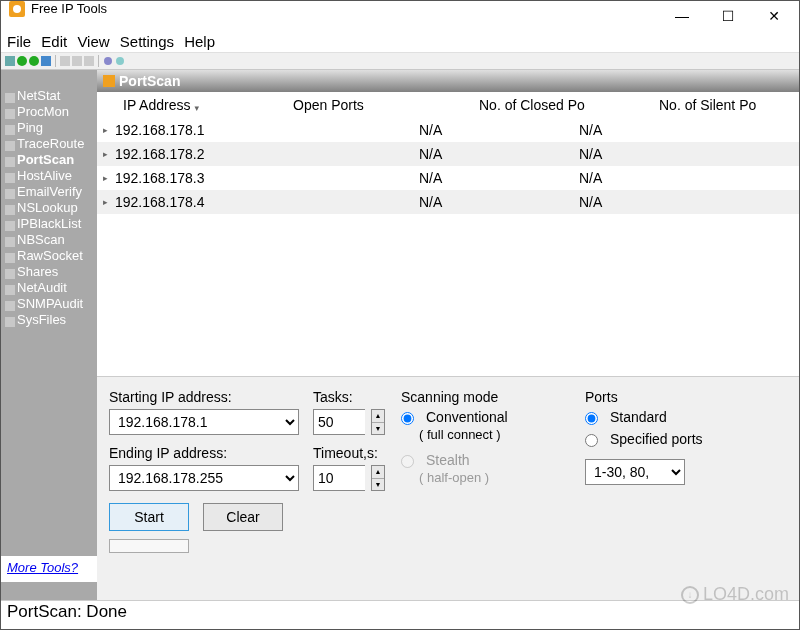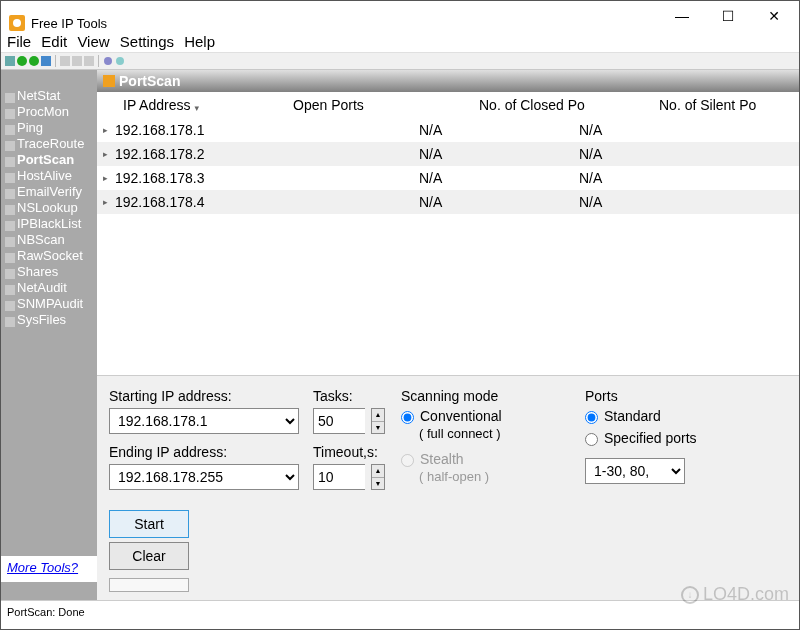--- a/index.html
+++ b/index.html
@@ -1,17 +1,17 @@
 <!DOCTYPE html>
 <html><head>
 <meta charset="utf-8">
 <style>
 * { box-sizing: border-box; margin: 0; padding: 0; }
 body { font-family: "Segoe UI", Tahoma, sans-serif; font-size: 13px; background: #fff; width: 800px; height: 630px; overflow: hidden; position: relative; border: 1px solid #555; }
-.titlebar { height: 30px; display: flex; align-items: flex-end; padding: 0 2px 0 8px; background: #fff; }
+.titlebar { height: 30px; display: flex; align-items: flex-start; padding: 0 2px 0 8px; background: #fff; }
 .titlebar .app-icon { width: 16px; height: 16px; margin-right: 6px; }
 .titlebar .title { flex: 1; font-size: 13px; color: #000; }
 .win-controls { display: flex; }
 .win-controls div { width: 46px; height: 30px; display: flex; align-items: center; justify-content: center; font-size: 14px; color: #000; }
 .menubar { padding: 2px 6px; font-size: 15px; color: #000; }
 .menubar span { margin-right: 6px; }
 .toolbar { height: 18px; background: #f0f0f0; border-top: 1px solid #e0e0e0; border-bottom: 1px solid #c8c8c8; display: flex; align-items: center; padding-left: 4px; gap: 2px; }
 .toolbar .ticon { width: 10px; height: 10px; }
 .main { display: flex; height: 530px; }
 .sidebar { width: 115px; background: #a9a9a9; color: #fff; font-size: 13px; line-height: 16px; padding: 18px 0; display: flex; flex-direction: column; }
@@ -45,31 +45,31 @@
 .col.ports { flex: 1; }
 .lbl { font-size: 14px; color: #000; margin-bottom: 4px; }
 .field-row { display: flex; align-items: center; margin-bottom: 10px; }
 select, input[type=text] { height: 26px; border: 1px solid #888; background: #fff; font-size: 14px; padding: 0 4px; font-family: inherit; }
 select { width: 100%; }
 .spinner { display: flex; width: 72px; gap: 6px; }
 .spinner input { width: 52px; border-right: none; }
 .spin-btns { width: 20px; display: flex; flex-direction: column; border: 1px solid #888; }
 .spin-btns div { flex: 1; background: #e8e8e8; font-size: 7px; display: flex; align-items: center; justify-content: center; cursor: pointer; }
 .spin-btns div:first-child { border-bottom: 1px solid #aaa; }
-.radio-row { display: flex; align-items: center; gap: 6px; margin-bottom: 6px; font-size: 14px; }
+.radio-row { display: flex; align-items: center; gap: 12px; margin-bottom: 6px; font-size: 14px; }
 .radio-row input { margin-top: 2px; }
 .radio-row.disabled { color: #999; }
 .radio-sub { font-size: 13px; margin-left: 18px; margin-top: -4px; margin-bottom: 10px; }
 .radio-row.disabled + .radio-sub { color: #999; }
-.btn-row { display: flex; gap: 4px; margin-top: 10px; margin-bottom: 8px; flex-direction: column; }
+.btn-row { display: flex; gap: 14px; margin-top: 2px; margin-bottom: 8px; }
 .btn { width: 80px; height: 28px; border: 1px solid #888; background: #e8e8e8; font-size: 14px; cursor: pointer; font-family: inherit; }
 .btn.primary { background: #e6f0f8; border: 1px solid #3399dd; }
 .progress { width: 80px; height: 14px; border: 1px solid #aaa; background: #f8f8f8; }
 .port-select { width: 100px; margin-top: 6px; }
-.statusbar { height: 22px; border-top: 1px solid #ccc; display: flex; align-items: center; padding: 0 6px; font-size: 11px; background: #fff; }
+.statusbar { height: 22px; border-top: 1px solid #ccc; display: flex; align-items: center; padding: 0 6px; font-size: 17px; background: #fff; }
 .watermark { position: absolute; right: 10px; bottom: 24px; font-size: 18px; color: rgba(0,0,0,0.2); font-weight: 300; display: flex; align-items: center; gap: 4px; }
 .watermark .wm-icon { width: 18px; height: 18px; border: 2px solid rgba(0,0,0,0.2); border-radius: 50%; display: flex; align-items: center; justify-content: center; font-size: 10px; }
 </style>
 </head>
 <body>
 
 <div class="titlebar">
   <span class="app-icon">
     <svg viewBox="0 0 16 16">
         <rect width="16" height="16" fill="#f0a020" rx="2"></rect>

